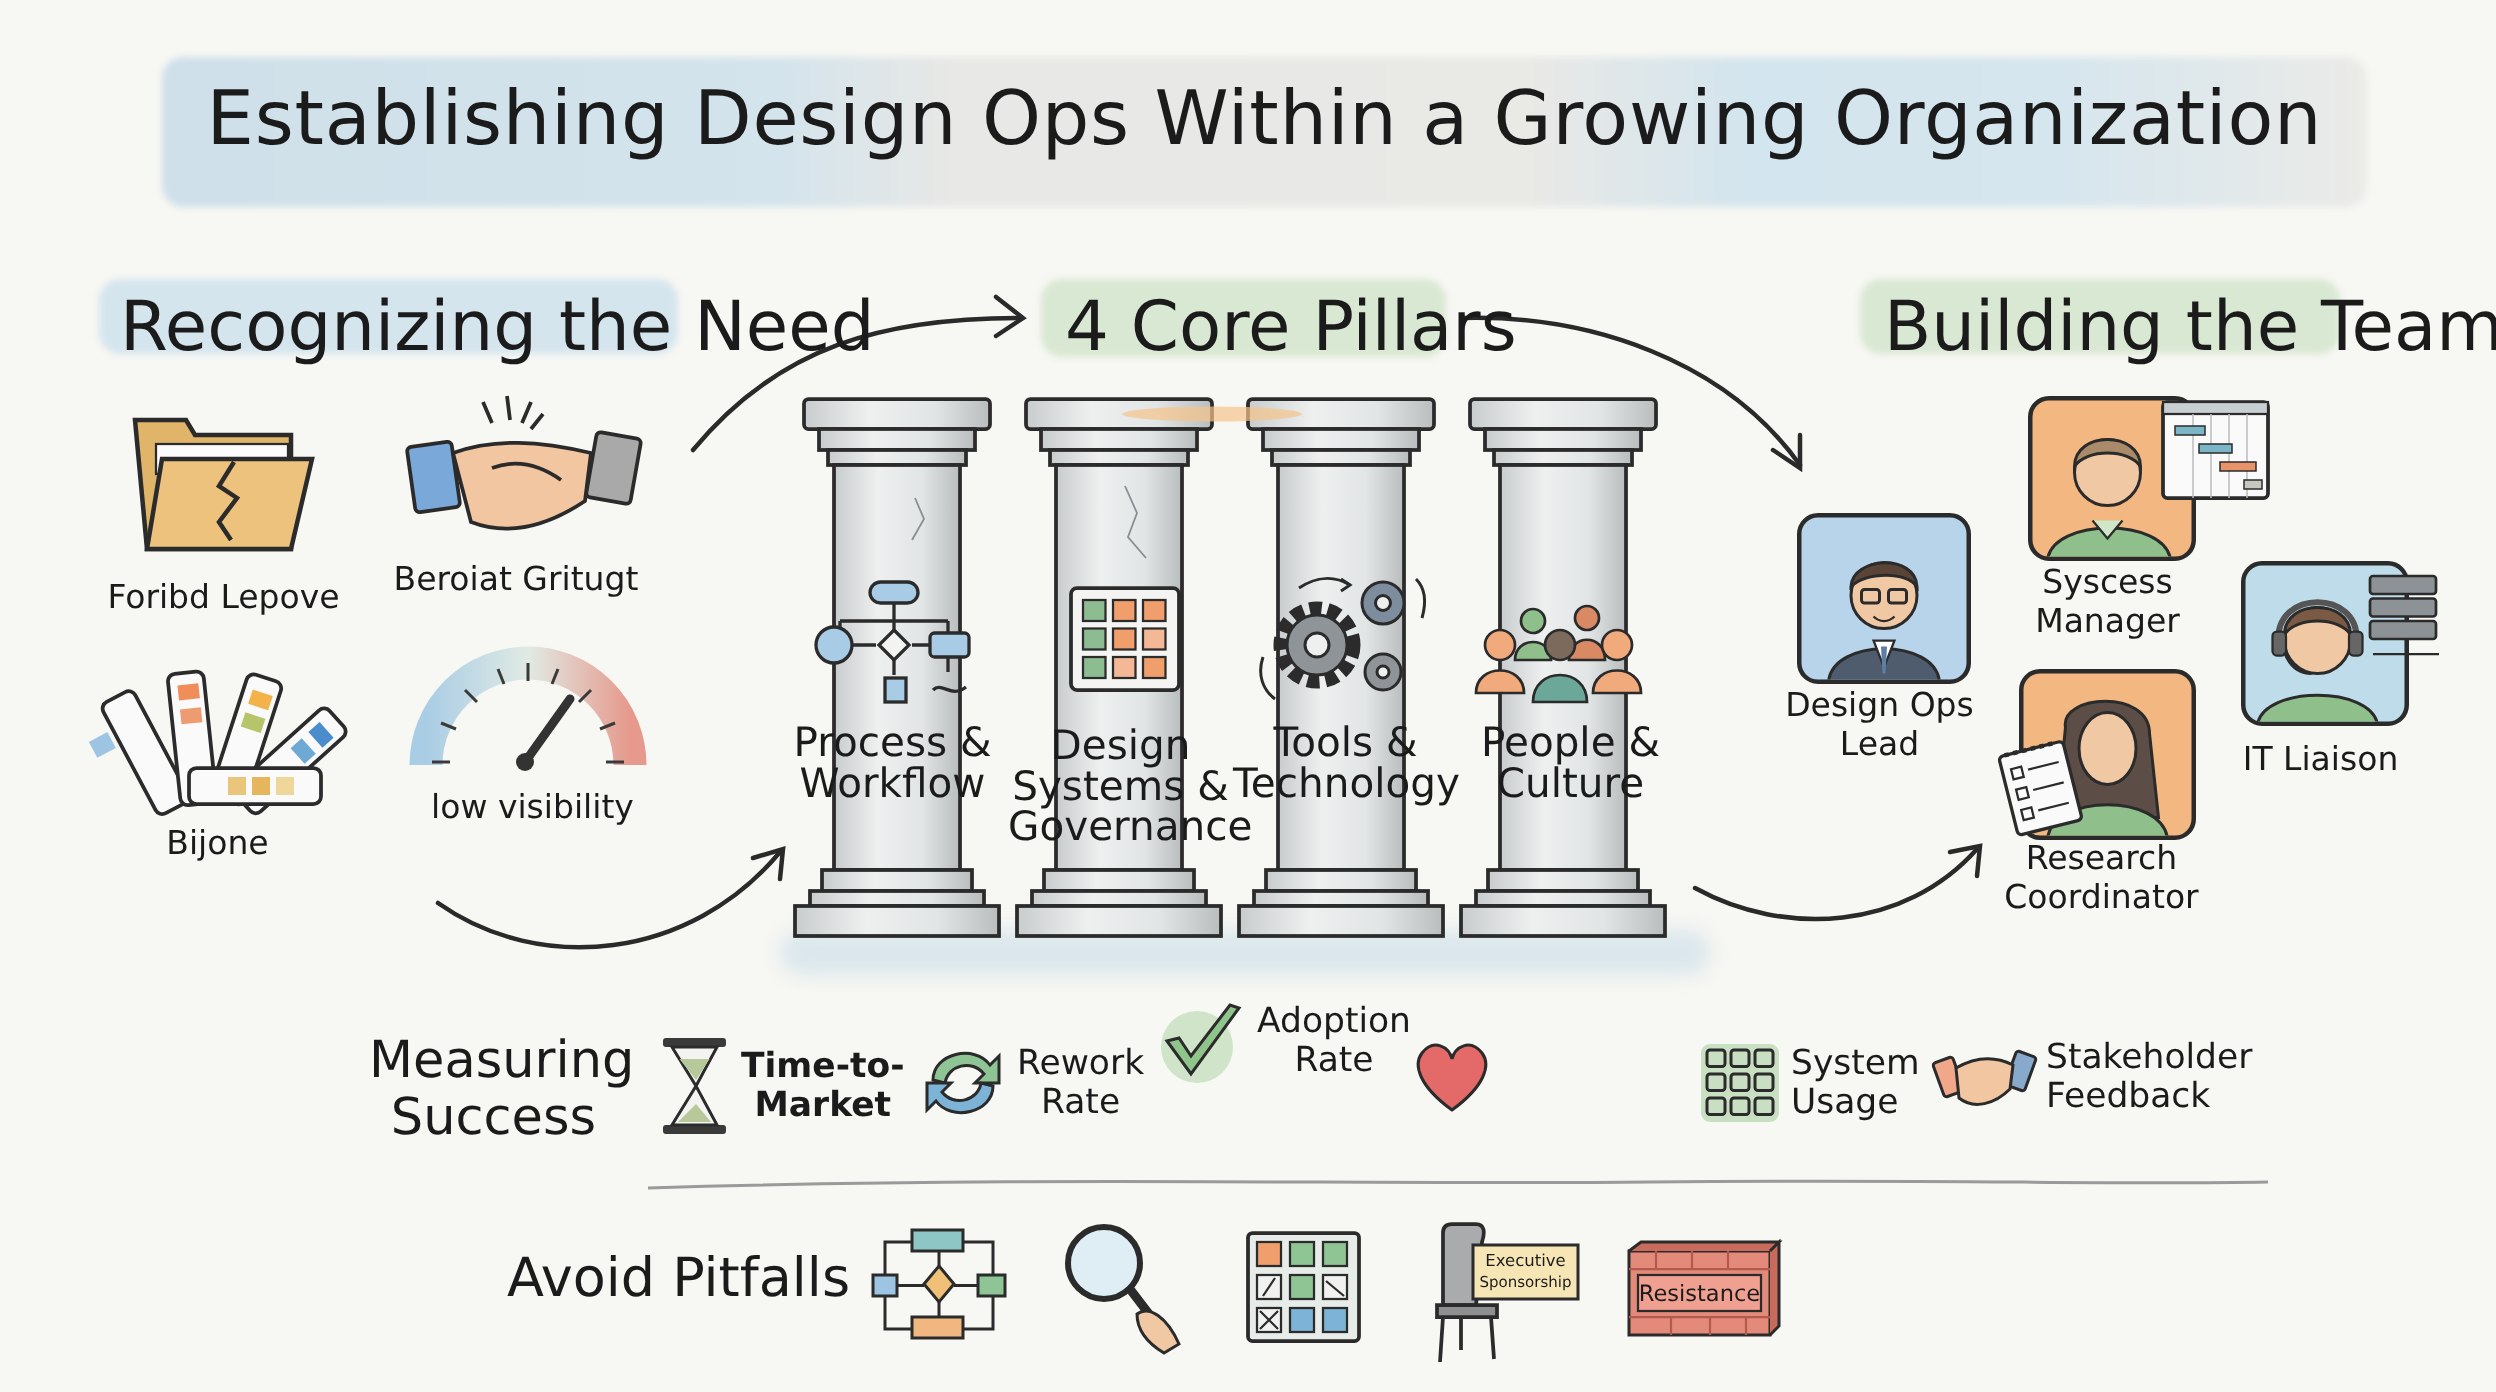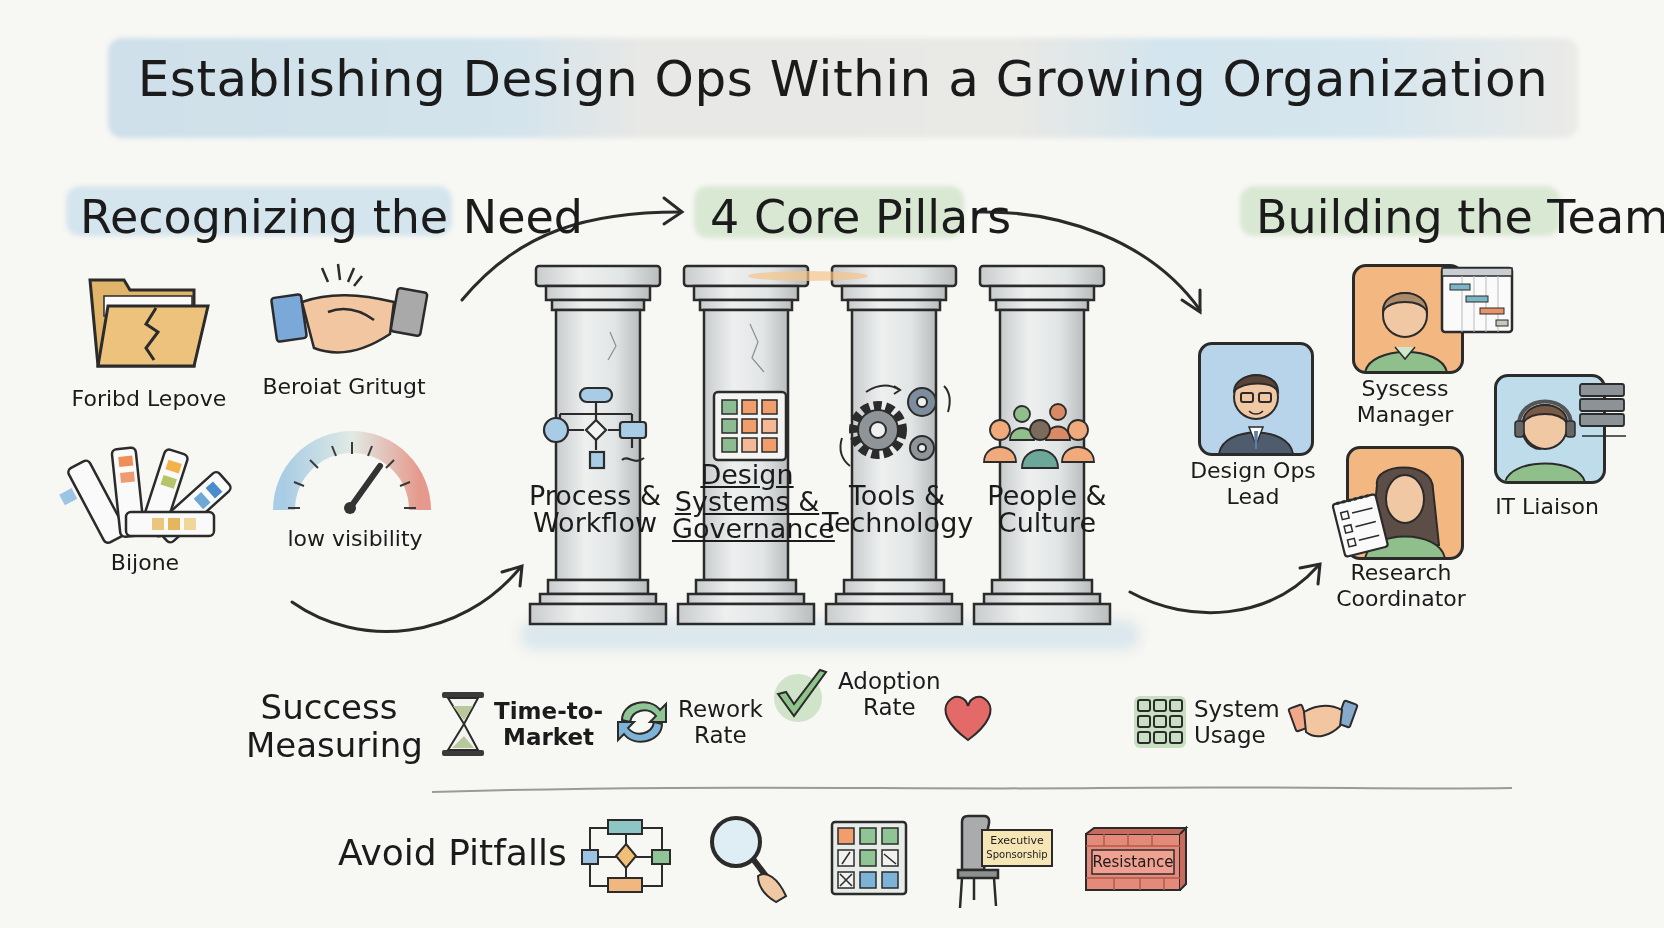--- a/index.html
+++ b/index.html
@@ -241,21 +241,21 @@
     <circle cx="94" cy="30" r="10" fill="#f1aa7c"></circle>
       <path d="M78 62 C 78 42, 110 42, 110 62 Z" fill="#f1aa7c"></path>
     <path d="M38 68 C 38 44, 74 44, 74 68 Z" fill="#6ba89a"></path>
   </g>
 </svg>
 
 <div class="abs pillar-label" style="left:520px;top:482px;">
   <div>Process &amp;</div>
     <div>Workflow</div>
 </div>
-<div class="abs pillar-label" style="left:672px;top:461px;text-decoration:underline;">
+<div class="abs pillar-label" style="left:672px;top:484px;">
   <div>Design</div>
     <div>Systems &amp;</div>
     <div>Governance</div>
 </div>
 <div class="abs pillar-label" style="left:822px;top:482px;">
   <div>Tools &amp;</div>
     <div>Technology</div>
 </div>
 <div class="abs pillar-label" style="left:972px;top:482px;">
   <div>People &amp;</div>
@@ -352,22 +352,22 @@
       <rect x="2" y="17" width="44" height="12" rx="2"></rect>
       <rect x="2" y="32" width="44" height="12" rx="2"></rect>
   </g>
   <path d="M26 44 L26 52 M4 54 L48 54" stroke="#2b2b2b" stroke-width="1.5"></path>
 </svg>
 <div class="abs team-label" style="left:1462px;top:494px;">
   <div>IT Liaison</div>
 </div>
 
 <div class="abs" style="left:246px;top:688px;font-size:34px;line-height:38px;text-align:center;width:166px;">
-  <div>Success</div>
-    <div>Measuring</div>
+  <div>Measuring</div>
+    <div>Success</div>
 </div>
 
 <div class="abs metric" style="left:440px;top:690px;font-weight:bold;">
   <svg width="46" height="68">
     <rect x="2" y="2" width="42" height="6" rx="2" fill="#3a3a3a"></rect>
       <rect x="2" y="60" width="42" height="6" rx="2" fill="#3a3a3a"></rect>
     <path d="M8 8 L38 8 L24 34 L38 60 L8 60 L24 34 Z" fill="#f3f3f1" stroke="#2b2b2b" stroke-width="2"></path>
     <path d="M13 16 L33 16 L24 30 Z" fill="#b7c99a"></path>
       <path d="M12 58 L34 58 L24 46 Z" fill="#b7c99a"></path>
   </svg>
@@ -427,20 +427,24 @@
 </div>
 
 <div class="abs metric" style="left:1290px;top:692px;">
   <svg width="66" height="52">
     <g stroke="#2b2b2b" stroke-width="2">
       <rect x="2" y="14" width="14" height="24" rx="2" fill="#f0a78a" transform="rotate(-20 9 26)"></rect>
       <rect x="50" y="10" width="14" height="24" rx="2" fill="#86a9cc" transform="rotate(20 57 22)"></rect>
       <path d="M14 20 C 28 12, 40 12, 52 18 L 50 34 C 40 44, 26 48, 16 40 Z" fill="#f3c6a2"></path>
     </g>
   </svg>
+  <div class="metric-text" style="text-align:left">
+      <div>Stakeholder</div>
+      <div>Feedback</div>
+    </div>
 </div>
 
 <div class="abs" style="left:338px;top:832px;font-size:36px;">Avoid Pitfalls</div>
 
 <svg class="abs" style="left:580px;top:818px" width="92" height="76">
   <g stroke="#2b2b2b" stroke-width="2">
     <rect x="28" y="2" width="34" height="14" fill="#8ec6c6"></rect>
     <rect x="2" y="32" width="16" height="14" fill="#9ec4e3"></rect>
     <path d="M46 26 L56 38 L46 50 L36 38 Z" fill="#f0c078"></path>
     <rect x="72" y="32" width="18" height="14" fill="#8fc495"></rect>

